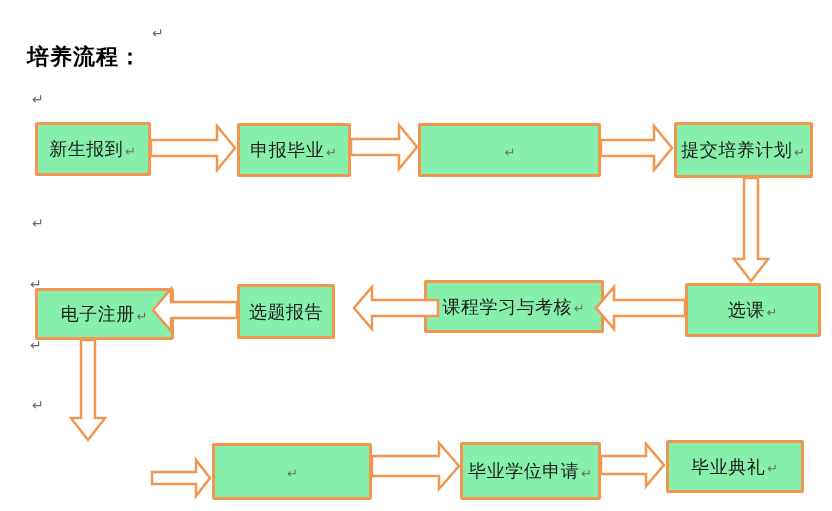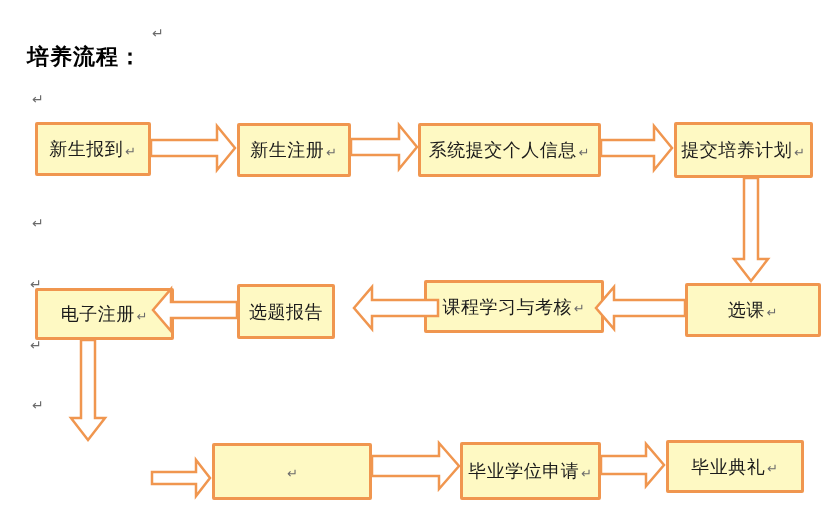--- a/index.html
+++ b/index.html
@@ -7,21 +7,21 @@
     position:relative;width:832px;height:511px;background:#ffffff;overflow:hidden;
     font-family:"Liberation Sans","DejaVu Sans",sans-serif;color:#1b1b1b;
   }
   .title{
     position:absolute;left:27px;top:14px;
     font-size:22px;font-weight:bold;letter-spacing:1px;color:#000;
     font-family:"Liberation Sans","DejaVu Sans",sans-serif;
     margin-top:28px;
   }
   .box{
-    position:absolute;box-sizing:border-box;background:#fef9c3;
+    position:absolute;box-sizing:border-box;background:#86efac;
     border:3.5px solid #F0964F;border-radius:2px;
     display:flex;align-items:center;justify-content:center;
     font-size:18px;letter-spacing:0.5px;white-space:nowrap;
   }
   .pmark{
     font-size:13px;color:#6b6b6b;margin-left:2px;line-height:1;
     position:relative;top:2px;font-family:"DejaVu Sans",sans-serif;
   }
   .pmargin{
     position:absolute;font-size:14px;color:#6b6b6b;line-height:1;
@@ -42,25 +42,24 @@
   <span class="pmargin" style="left:32px;top:216px">↵</span>
   <span class="pmargin" style="left:30px;top:277px">↵</span>
   <span class="pmargin" style="left:30px;top:338px">↵</span>
   <span class="pmargin" style="left:32px;top:398px">↵</span>
 
   <div class="box" style="left:35px;top:122px;width:116px;height:54px">
     <span>新生报到</span>
       <span class="pmark">↵</span>
   </div>
   <div class="box" style="left:237px;top:123px;width:114px;height:54px">
-    <span>新生注册</span>
+    <span>申报毕业</span>
       <span class="pmark">↵</span>
   </div>
   <div class="box" style="left:418px;top:123px;width:183px;height:54px">
-    <span>系统提交个人信息</span>
       <span class="pmark">↵</span>
   </div>
   <div class="box" style="left:674px;top:122px;width:139px;height:56px">
     <span>提交培养计划</span>
       <span class="pmark">↵</span>
   </div>
 
   <svg class="arrow" style="left:151px;top:124px" width="86" height="48" viewBox="0 0 86 48">
     <polygon points="0,16 66,16 66,2 84,24 66,46 66,32 0,32"></polygon>
   </svg>

